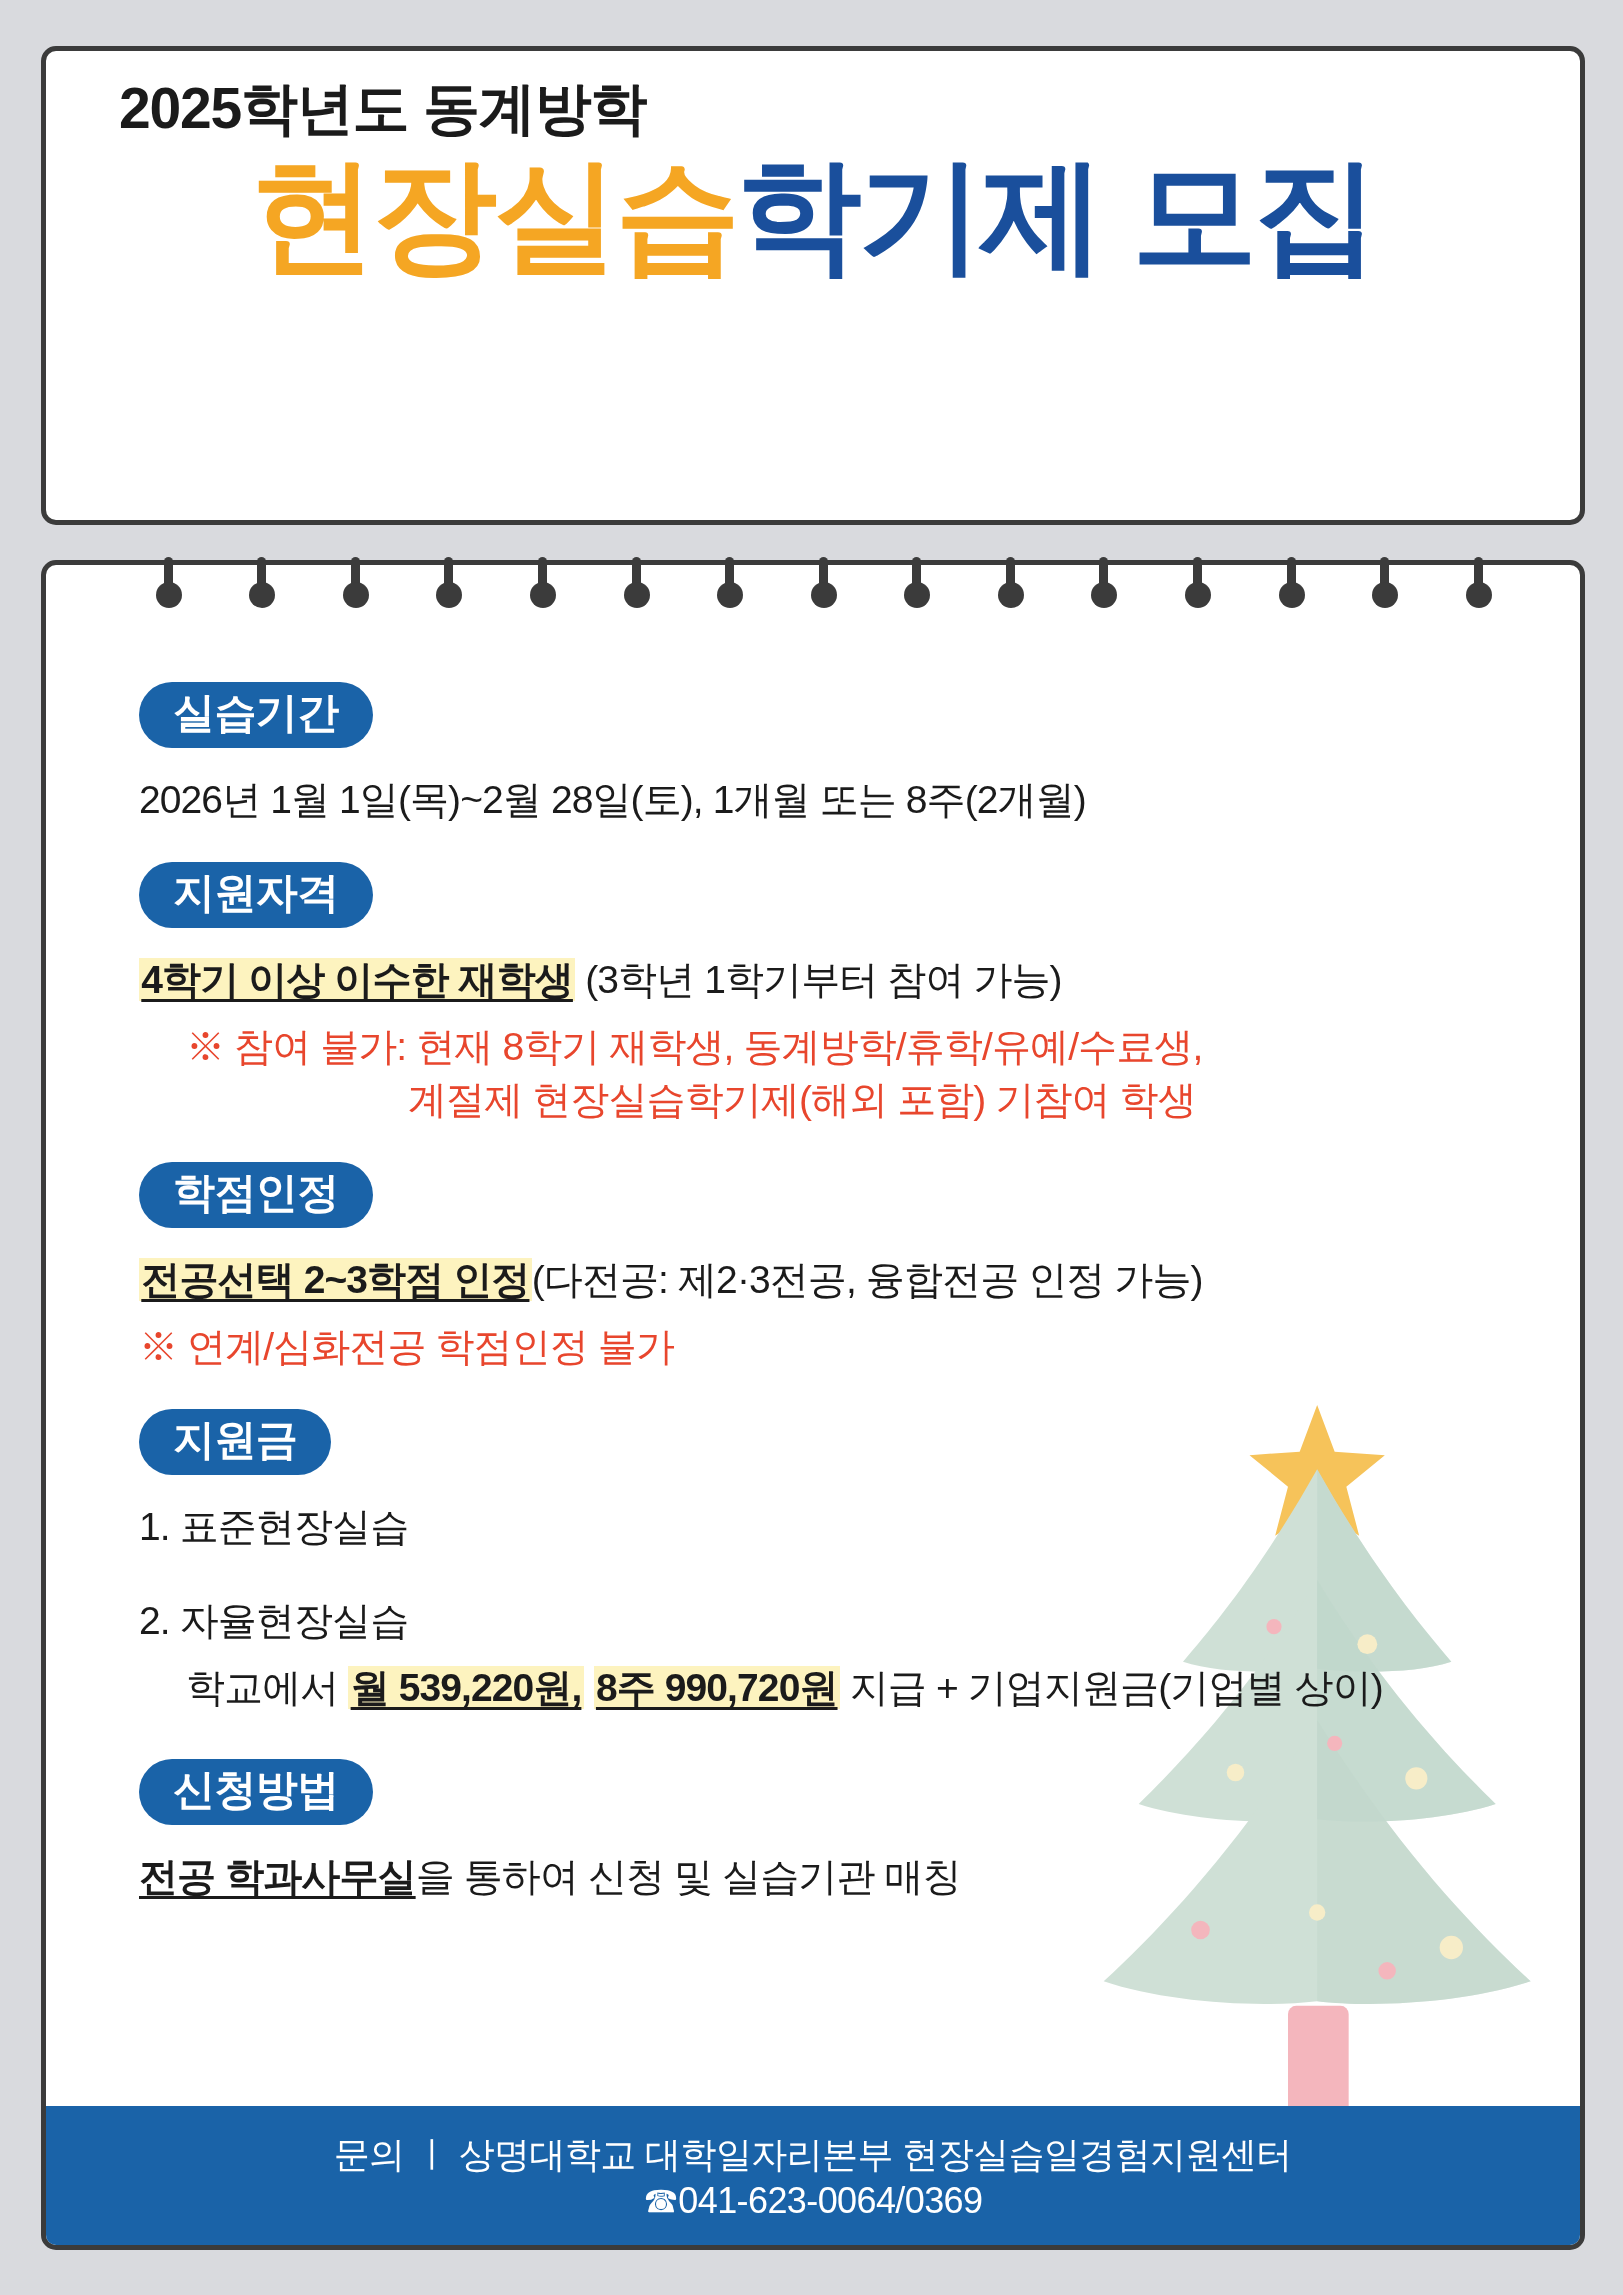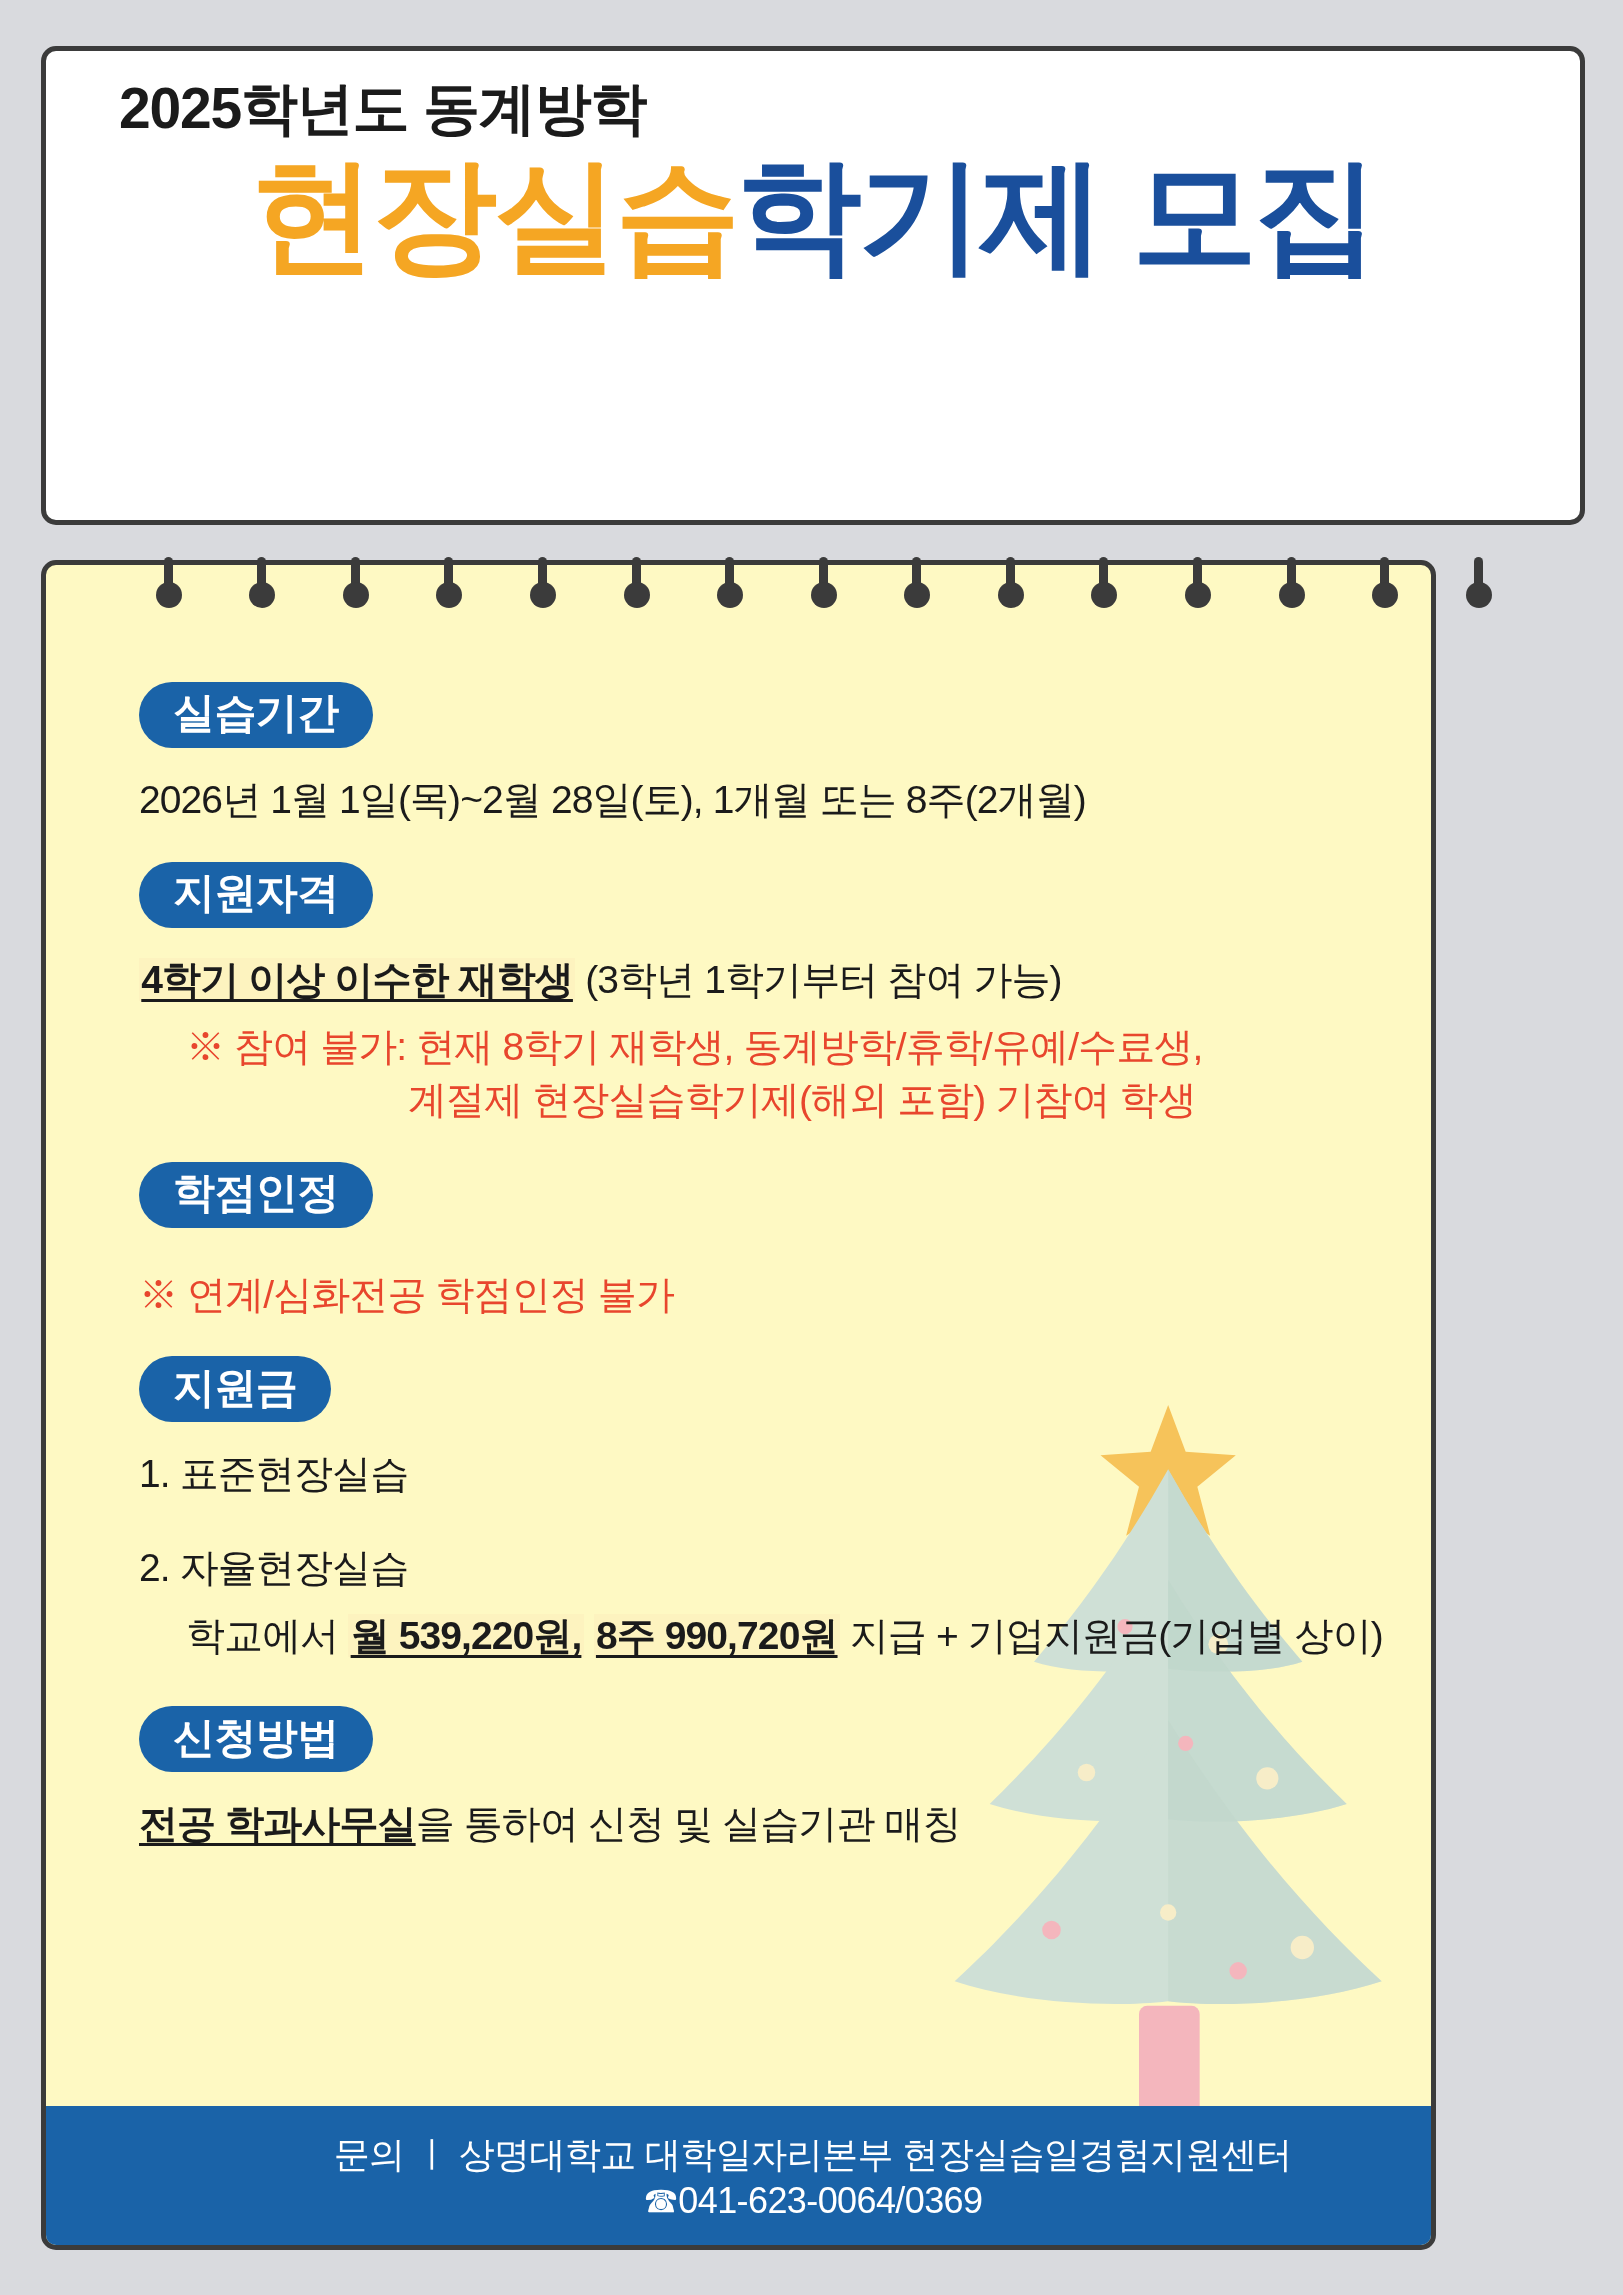--- a/index.html
+++ b/index.html
@@ -71,23 +71,23 @@
     text-align: center;
     margin-top: 15px;
     white-space: nowrap;
   }
 
   
   .body-card {
     position: absolute;
     left: 41px;
     top: 560px;
-    width: 1395px;
+    width: 1544px;
     height: 1690px;
-    background: #fef9c3;
+    background: #ffffff;
     border: 5.3px solid #3b3b3b;
     border-radius: 15px;
     box-sizing: border-box;
     overflow: hidden;
     padding-left: 16px;
   }
 
   
   .binding {
     position: absolute;
@@ -261,20 +261,21 @@
       <div class="line"><span class="hl">4학기 이상 이수한 재학생</span><span> (3학년 1학기부터 참여 가능)</span></div>
       <div class="gap-xs"></div>
       <div class="line indent red">※ 참여 불가: 현재 8학기 재학생, 동계방학/휴학/유예/수료생,</div>
       <div class="line indent3 red">계절제 현장실습학기제(해외 포함) 기참여 학생</div>
 
       <div class="gap-m"></div>
 
       
       <div class="pill">학점인정</div>
       <div class="gap-s"></div>
+      <div class="line"><span class="hl">전공선택 2~3학점 인정</span><span>(다전공: 제2·3전공, 융합전공 인정 가능)</span></div>
       <div class="gap-xs"></div>
       <div class="line red">※ 연계/심화전공 학점인정 불가</div>
 
       <div class="gap-m"></div>
 
       
       <div class="pill">지원금</div>
       <div class="gap-s"></div>
       <div class="line">1. 표준현장실습</div>
       <div class="gap-xs"></div>

